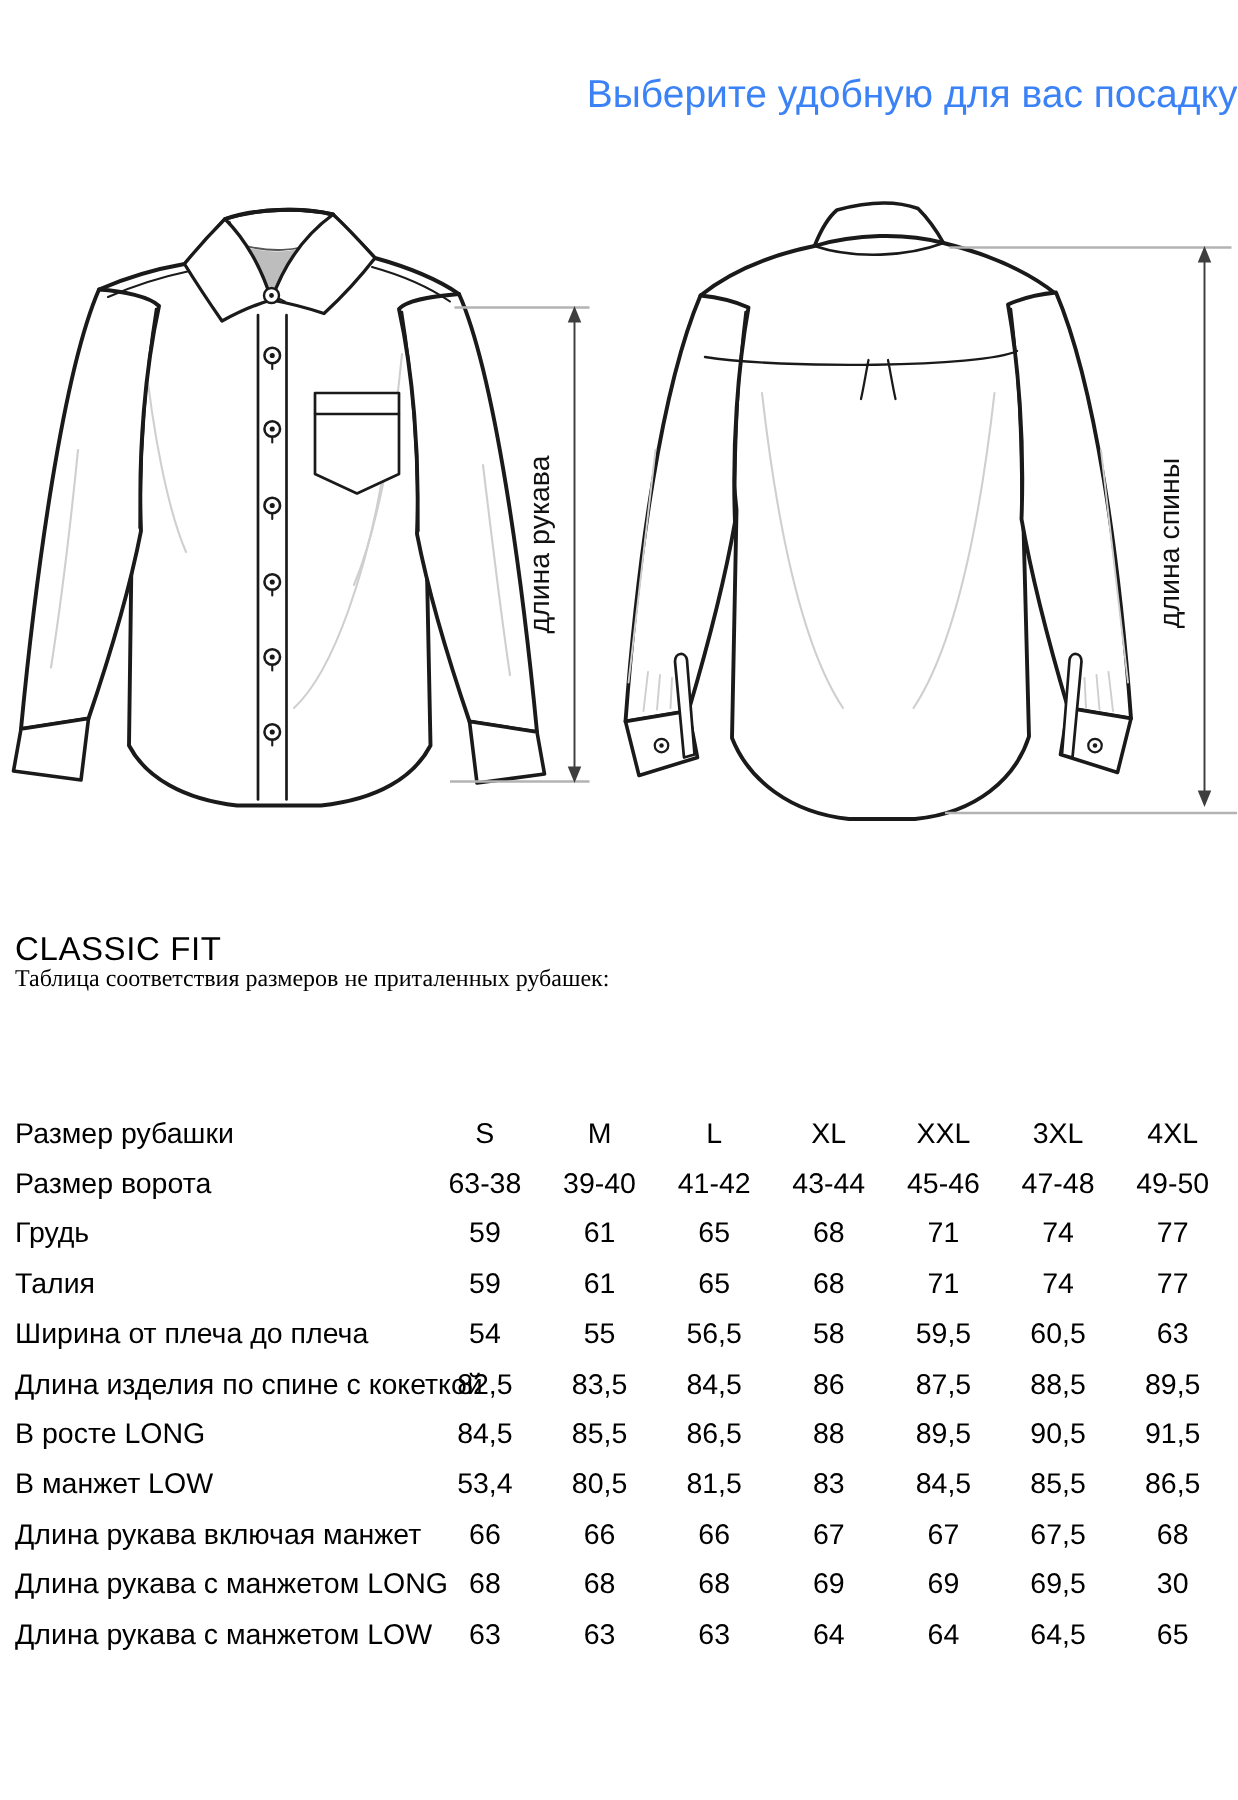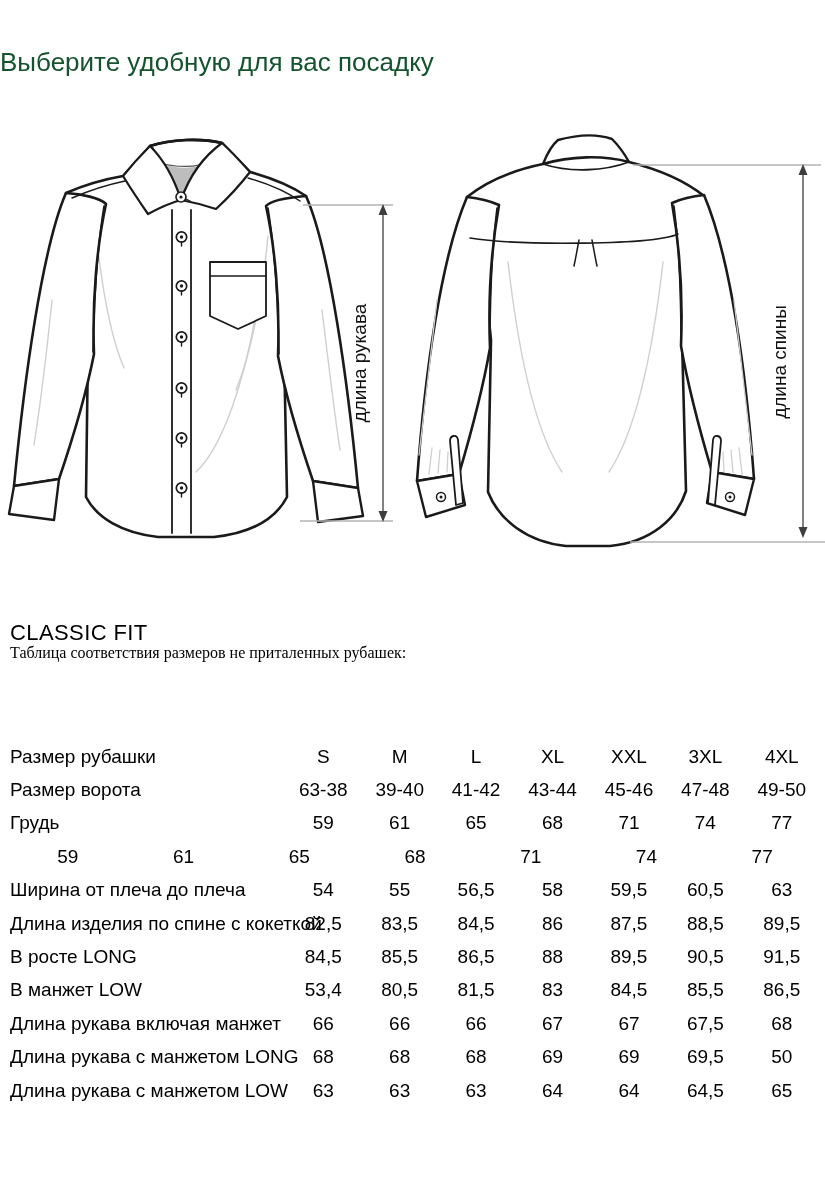--- a/index.html
+++ b/index.html
@@ -1,22 +1,22 @@
 <!DOCTYPE html>
 <html><head>
 <meta charset="utf-8">
 <style>
   html,body{margin:0;padding:0;background:#fff;}
   .page{
     position:relative;width:825px;height:1200px;background:#ffffff;
     font-family:"Liberation Sans",sans-serif;color:#000;overflow:hidden;
   }
   .title{
-    position:absolute;top:47px;left:0;width:825px;text-align:left;
-    font-size:26px;line-height:30px;color:#14532d;
+    position:absolute;top:47px;left:0;width:825px;text-align:right;
+    font-size:26px;line-height:30px;color:#3b82f6;
   }
   .figure-svg{position:absolute;top:0;left:0;}
   .section-heading{
     position:absolute;top:620px;left:10px;
     font-size:22px;font-weight:normal;letter-spacing:.4px;
   }
   .section-subtitle{
     position:absolute;top:644px;left:10px;font-size:16px;font-family:Liberation Serif, serif;
   }
   .size-table{
@@ -229,20 +229,21 @@
         <div class="tlabel">Грудь</div>
         <div class="tcell">59</div>
         <div class="tcell">61</div>
         <div class="tcell">65</div>
         <div class="tcell">68</div>
         <div class="tcell">71</div>
         <div class="tcell">74</div>
         <div class="tcell">77</div>
       </div>
       <div class="trow">
+        <div class="tlabel">Талия</div>
         <div class="tcell">59</div>
         <div class="tcell">61</div>
         <div class="tcell">65</div>
         <div class="tcell">68</div>
         <div class="tcell">71</div>
         <div class="tcell">74</div>
         <div class="tcell">77</div>
       </div>
       <div class="trow">
         <div class="tlabel">Ширина от плеча до плеча</div>
@@ -295,21 +296,21 @@
         <div class="tcell">68</div>
       </div>
       <div class="trow">
         <div class="tlabel">Длина рукава с манжетом LONG</div>
         <div class="tcell">68</div>
         <div class="tcell">68</div>
         <div class="tcell">68</div>
         <div class="tcell">69</div>
         <div class="tcell">69</div>
         <div class="tcell">69,5</div>
-        <div class="tcell">50</div>
+        <div class="tcell">30</div>
       </div>
       <div class="trow">
         <div class="tlabel">Длина рукава с манжетом LOW</div>
         <div class="tcell">63</div>
         <div class="tcell">63</div>
         <div class="tcell">63</div>
         <div class="tcell">64</div>
         <div class="tcell">64</div>
         <div class="tcell">64,5</div>
         <div class="tcell">65</div>

